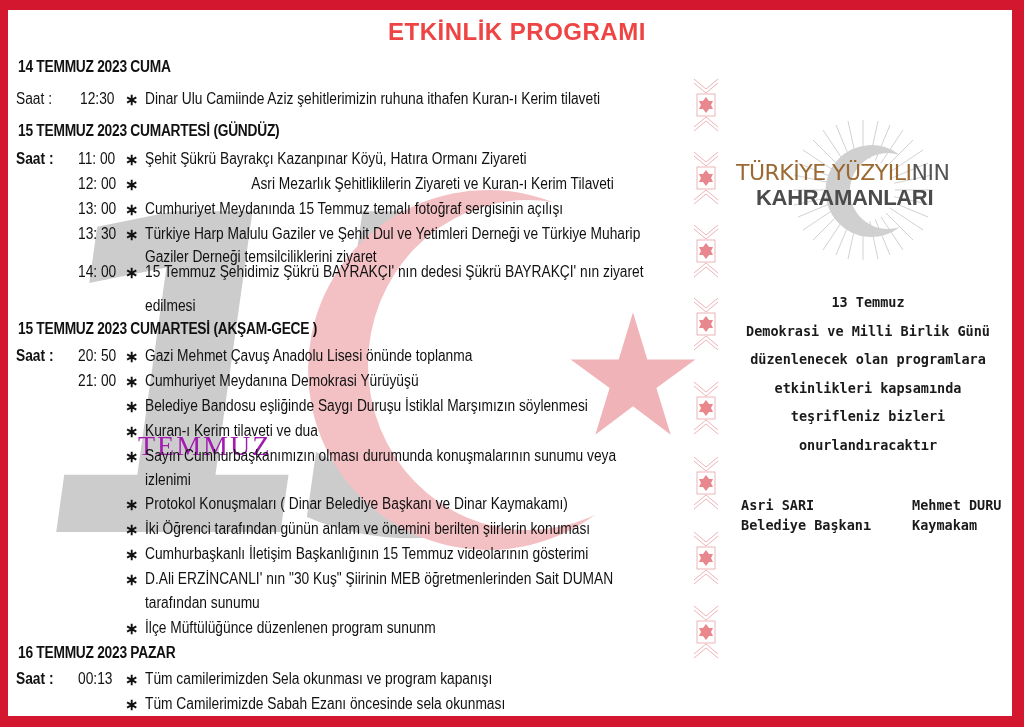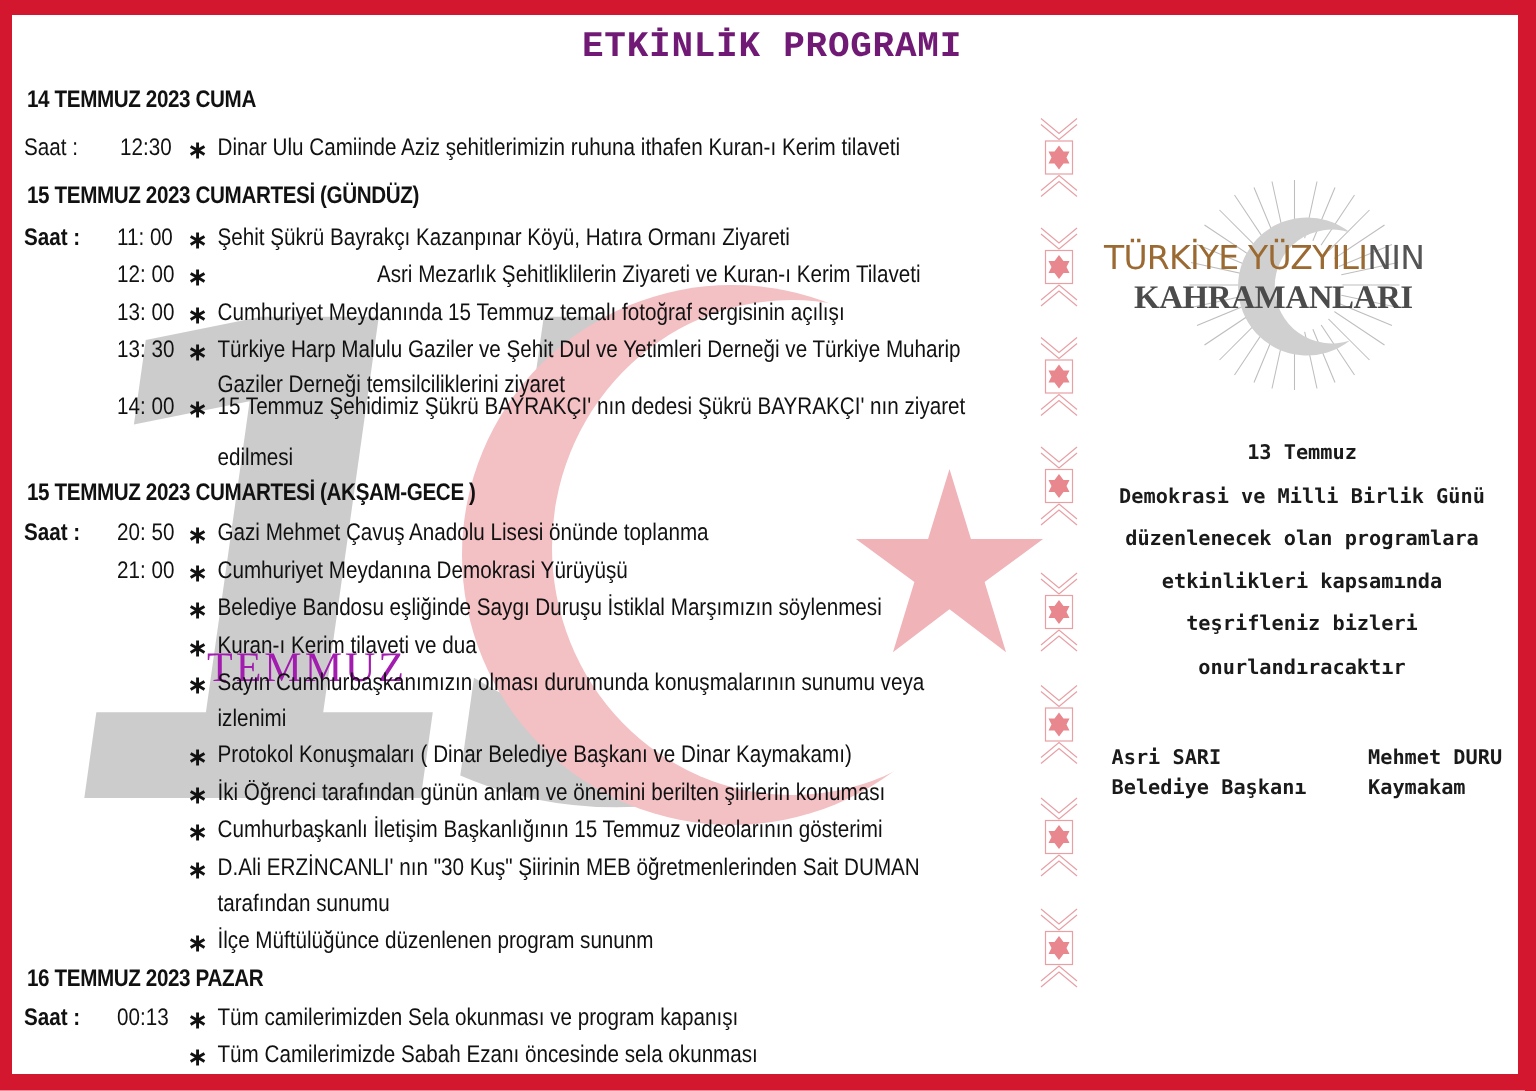--- a/index.html
+++ b/index.html
@@ -5,36 +5,36 @@
   html, body { margin:0; padding:0; }
   body { width:1024px; height:727px; position:relative; overflow:hidden; background:#d3172e; font-family:"Liberation Sans", sans-serif; }
   .page { position:absolute; left:8px; top:10px; width:1004px; height:706px; background:#ffffff; overflow:hidden; }
   .wm { position:absolute; pointer-events:none; }
   .wm-15 { left:18px; top:150px; font-family:"DejaVu Sans", sans-serif; font-weight:bold; font-size:440px; color:#c4c4c4; opacity:0.85; letter-spacing:-40px; transform:skewX(-8deg); line-height:1; }
   .wm-crescent { left:300px; top:180px; width:360px; height:360px; border-radius:50%; background:#f3c0c4; }
   .wm-crescent-cut { left:360px; top:190px; width:320px; height:330px; border-radius:50%; background:#ffffff; }
   .wm-star { left:560px; top:300px; width:130px; height:130px; }
   .wm-temmuz { left:130px; top:420px; font-family:"Liberation Serif", serif; font-size:28px; color:#a21caf; letter-spacing:2px; }
 
-  .title { position:absolute; left:380px; top:8px; font-family:Liberation Mono, monospace; font-weight:bold; font-size:24px; color:#701a75; letter-spacing:0.5px; }
+  .title { position:absolute; left:380px; top:8px; font-family:Liberation Sans, sans-serif; font-weight:bold; font-size:24px; color:#ef4444; letter-spacing:0.5px; }
 
   .sched { position:absolute; left:0; top:0; width:690px; height:706px; font-family:"Liberation Sans", sans-serif; color:#111; }
   .day { position:absolute; left:10px; font-weight:bold; font-size:16px; transform:scaleX(0.86); transform-origin:left; letter-spacing:-0.3px; white-space:nowrap; }
   .row { position:absolute; left:0; width:690px; font-size:16px; height:22px; }
   .saat { position:absolute; left:8px; white-space:nowrap; transform:scaleX(0.86); transform-origin:left; }
   .time { position:absolute; white-space:nowrap; transform:scaleX(0.86); transform-origin:left; }
   .ast { position:absolute; font-weight:bold; font-size:16px; }
   .txt { position:absolute; left:137px; width:545px; white-space:nowrap; transform-origin:left; }
 
   .orn { position:absolute; left:684px; width:28px; height:56px; }
 
   .logo { position:absolute; left:720px; top:105px; width:270px; height:150px; }
   .logo-t1 { position:absolute; left:8px; top:45px; font-family:"DejaVu Sans", sans-serif; font-weight:normal; font-size:22px; color:#9b6a33; white-space:nowrap; letter-spacing:-0.5px; }
   .logo-t1 .gray { color:#555; }
-  .logo-t2 { position:absolute; left:28px; top:70px; font-family:Liberation Serif, serif; font-weight:bold; font-size:22px; color:#4b4b4b; white-space:nowrap; letter-spacing:-0.3px; }
+  .logo-t2 { position:absolute; left:28px; top:70px; font-family:Liberation Sans, sans-serif; font-weight:bold; font-size:22px; color:#4b4b4b; white-space:nowrap; letter-spacing:-0.3px; }
 
   .invite { position:absolute; left:730px; top:278px; width:260px; text-align:center; font-family:"DejaVu Sans Mono", monospace; font-weight:bold; font-size:13.5px; line-height:28.5px; color:#1a1a1a; }
   .sig { position:absolute; font-family:"DejaVu Sans Mono", monospace; font-weight:bold; font-size:13.5px; line-height:20px; color:#1a1a1a; }
 </style>
 </head>
 <body>
 
 <div class="page">
 
   <div class="wm wm-15">15</div>

